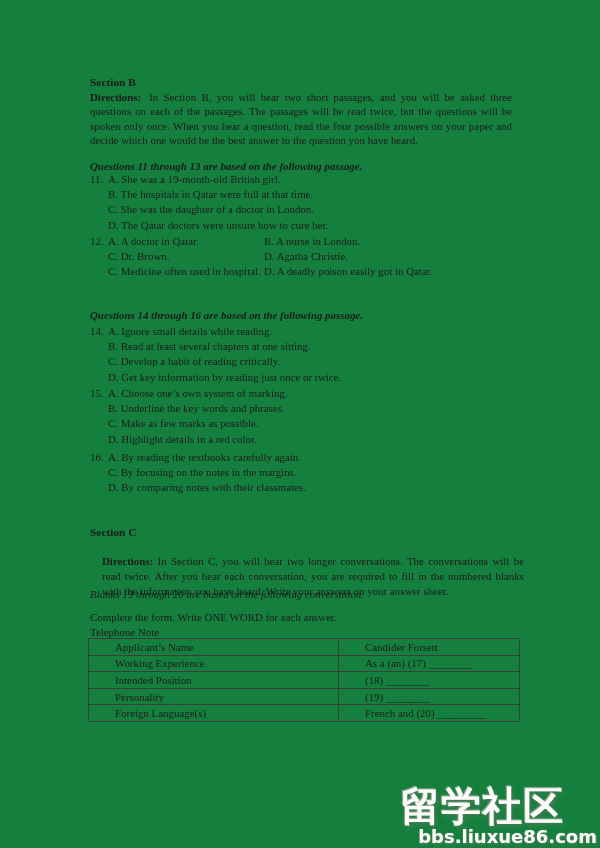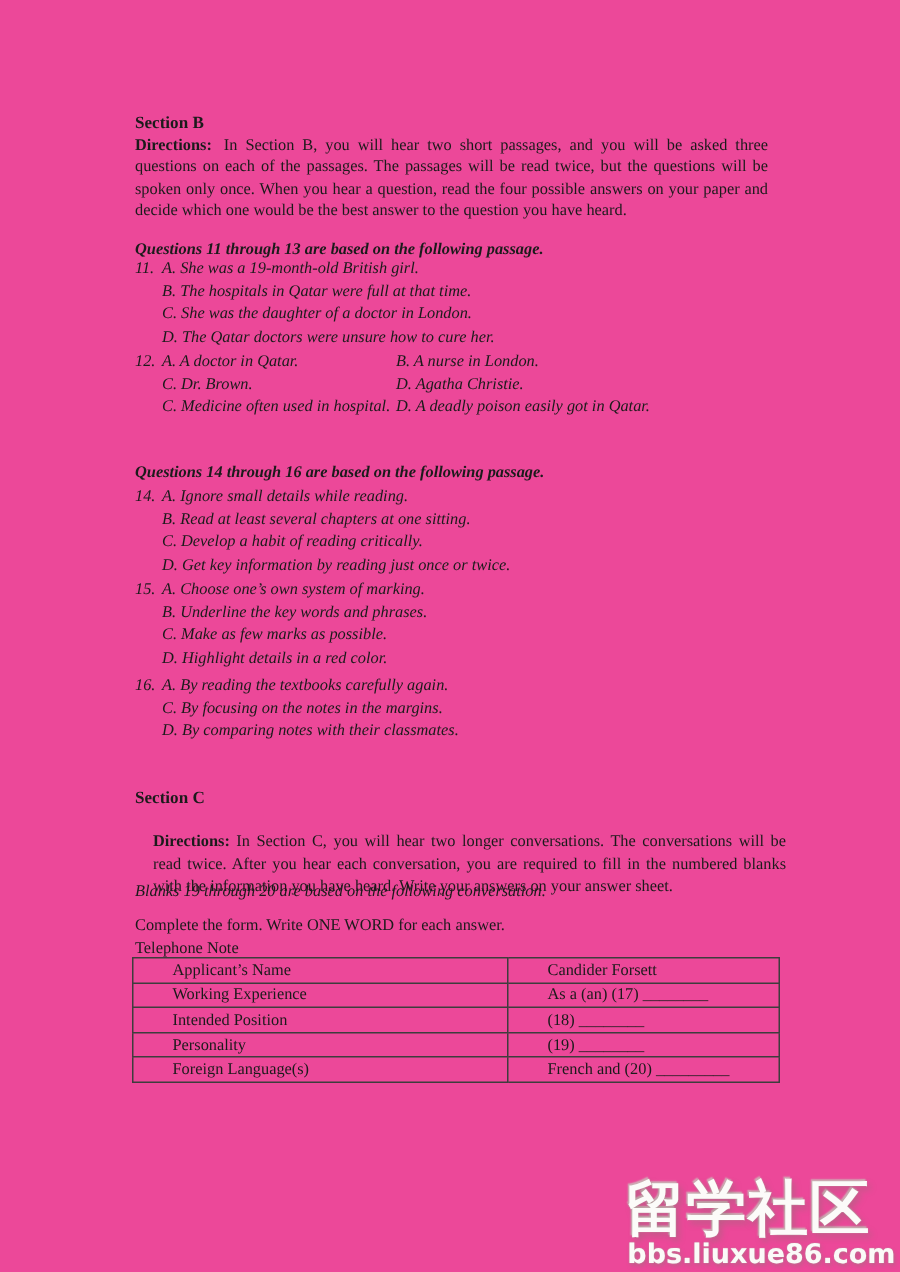--- a/index.html
+++ b/index.html
@@ -4,31 +4,31 @@
 <style>
   html,body{margin:0;padding:0;}
   body{
     width:600px;height:848px;
     background:#ffffff;
     font-family:"Liberation Serif", serif;
     color:#1b1b1b;
     overflow:hidden;
     position:relative;
   }
-  .page{position:absolute;left:0;top:0;width:600px;height:848px;background:#ec4899;}
+  .page{position:absolute;left:0;top:0;width:600px;height:848px;background:#15803d;}
   .content{position:absolute;left:90px;top:0;width:422px;font-size:10.9px;}
   .block{position:absolute;left:0;width:422px;}
   .sec-title{font-weight:bold;font-size:11.4px;}
   .para{text-align:justify;line-height:14.4px;margin:0;}
   .para-c{text-align:justify;line-height:15px;margin:12px;}
   .dir-label{font-weight:bold;}
   .dir-gap{padding-right:8px;}
   .passage-heading{font-weight:bold;font-style:italic;white-space:nowrap;}
   .italic-note{font-style:italic;white-space:nowrap;}
-  .q-block{line-height:15.2px;white-space:nowrap;font-style:italic;}
+  .q-block{line-height:15.2px;white-space:nowrap;}
   .q-line{white-space:nowrap;}
   .q-num{display:inline-block;width:18px;}
   .indent{padding-left:18px;}
   .cols{display:flex;}
   .col-a{display:inline-block;width:156px;flex:0 0 156px;}
   .col-b{flex:1;white-space:nowrap;}
   .plain-line{white-space:nowrap;}
   
   .form-table{
     position:absolute;left:-2px;top:0;
@@ -38,21 +38,21 @@
   .form-table td{
     border:1px solid #3d3d3d;
     height:15.6px;
     padding:0 4px 0 26px;
     white-space:nowrap;
   }
   .form-table td.c1{width:219px;}
   
   .watermark{
     position:absolute;right:3px;bottom:2px;
-    text-align:center;
+    text-align:left;
     font-family:"DejaVu Sans", sans-serif;
     user-select:none;
   }
   .wm-title{
     font-size:40px;line-height:42px;font-weight:bold;
     color:#fcfbf9;
     text-shadow:0 0 1px rgba(175,170,160,0.85), 2px 3px 4px rgba(125,120,110,0.40), -1px -1px 1px rgba(205,200,192,0.8);
     letter-spacing:1px;
   }
   .wm-site{

